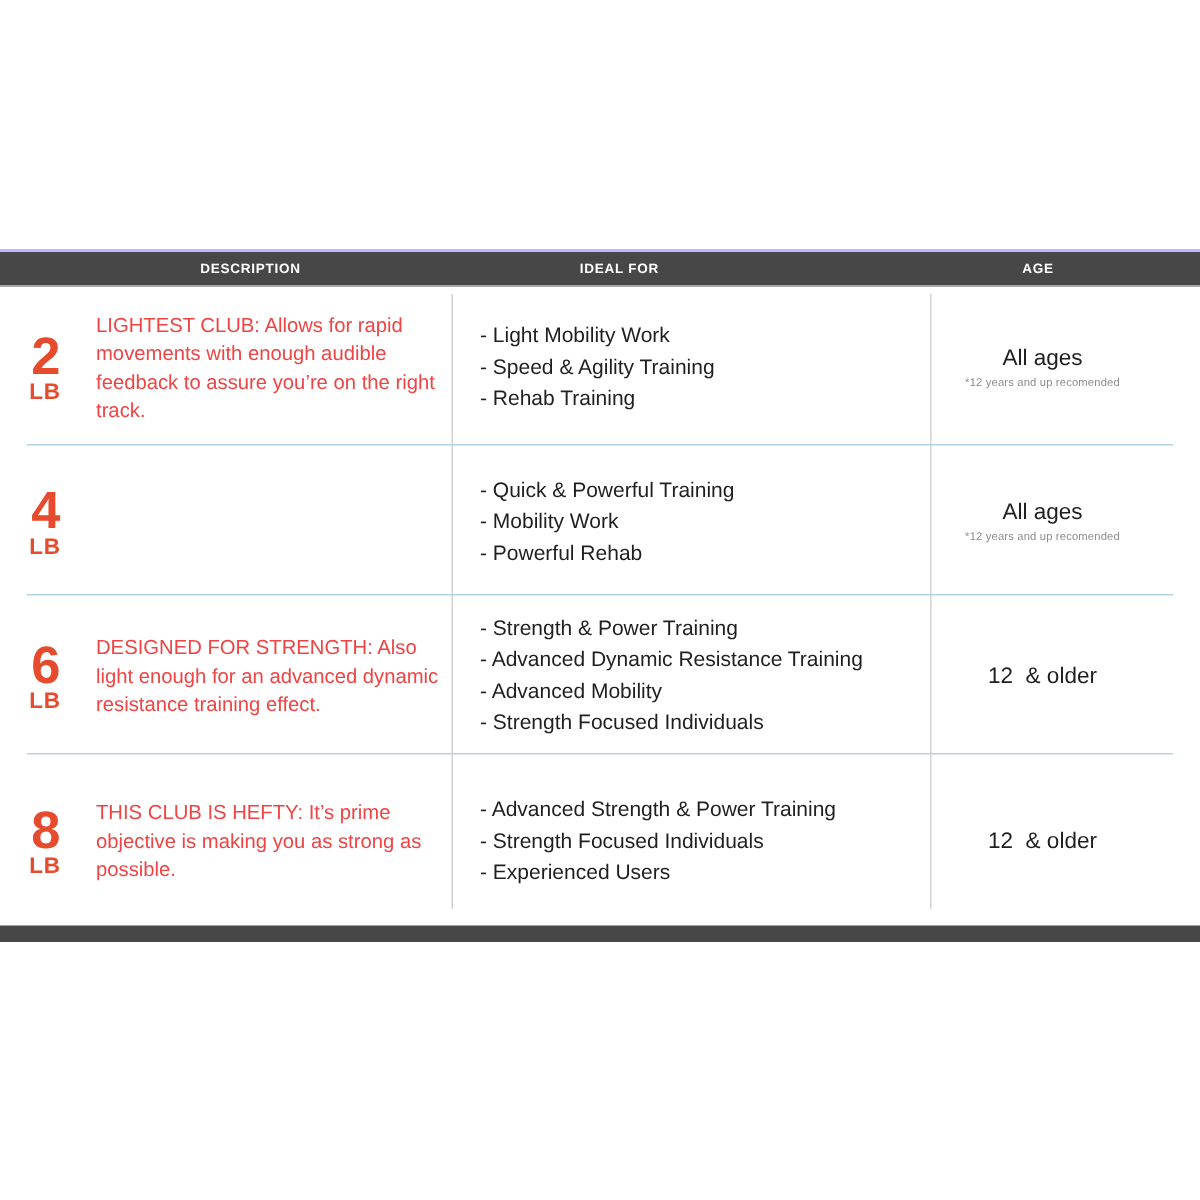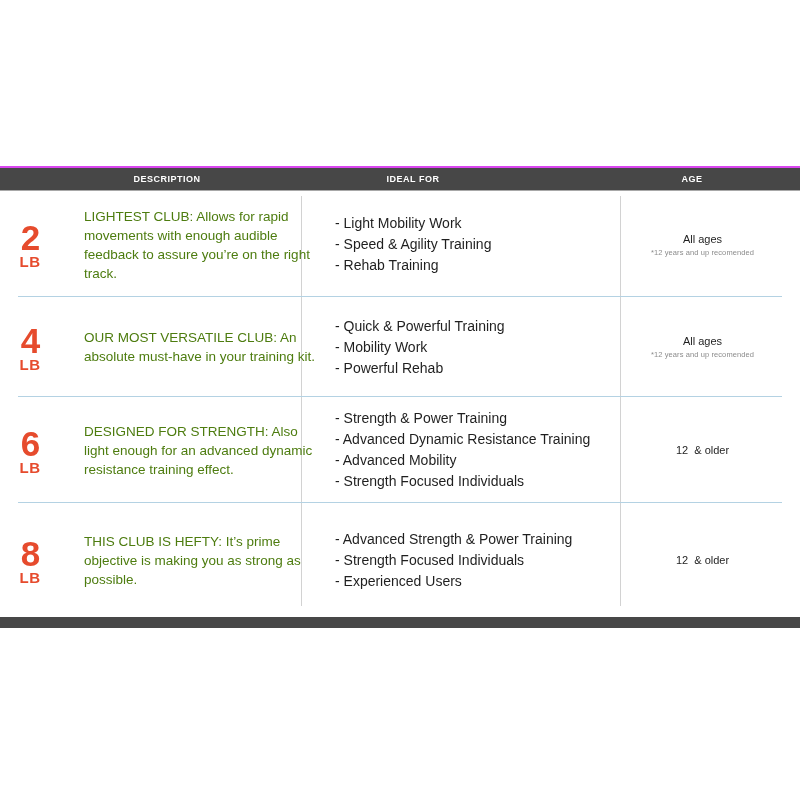--- a/index.html
+++ b/index.html
@@ -3,21 +3,21 @@
 <meta charset="utf-8">
 <style>
   html,body{margin:0;padding:0;background:#fff;}
   #canvas{
     position:relative;width:800px;height:800px;background:#ffffff;overflow:hidden;
     font-family:"Liberation Sans", sans-serif;color:#222;
   }
   
   .header-bar{
     position:absolute;left:0;top:166px;width:800px;height:22px;
-    background:#474747;border-top:2px solid #d946ef;border-bottom:1px solid #a8a8a8;
+    background:#474747;border-top:2px solid #c4b5fd;border-bottom:1px solid #a8a8a8;
   }
   .header-label{
     position:absolute;top:50%;transform:translate(-50%,-50%);
     color:#ffffff;font-size:9px;font-weight:bold;letter-spacing:0.5px;white-space:nowrap;
   }
   .hl-description{left:167px;}
   .hl-idealfor{left:413px;}
   .hl-age{left:692px;}
   
   .vdivider{position:absolute;top:196px;width:1px;height:410px;background:#d2d2d2;}
@@ -32,23 +32,23 @@
   .row:nth-child(4){height:114px;}
   .row:not(:last-child)::after{
     content:"";position:absolute;left:18px;right:18px;bottom:0;height:1px;background:#b4d2e3;
   }
   .cell-desc{flex:0 0 301px;display:flex;align-items:center;}
   .cell-ideal{flex:0 0 319px;box-sizing:border-box;padding-left:19px;}
   .cell-age{flex:1 1 auto;box-sizing:border-box;padding-right:30px;text-align:center;}
   .weight-block{flex:0 0 44px;margin-left:8px;text-align:center;color:#e64b2d;font-weight:bold;line-height:1;}
   .weight-value{font-size:35px;letter-spacing:-1px;display:block;}
   .weight-unit{font-size:15px;letter-spacing:0.5px;display:block;margin-top:-1px;}
-  .desc-text{margin-left:32px;width:232px;font-size:13.5px;line-height:19px;color:#4d7c0f;}
+  .desc-text{margin-left:12px;width:232px;font-size:13.5px;line-height:19px;color:#ef4444;}
   .ideal-item{font-size:14px;line-height:21px;color:#1f1f1f;white-space:nowrap;}
-  .age-label{font-size:11px;color:#1f1f1f;white-space:pre-wrap;}
+  .age-label{font-size:15px;color:#1f1f1f;white-space:pre-wrap;}
   .age-note{font-size:7.5px;color:#8c8c8c;margin-top:3px;letter-spacing:0.1px;}
   
   .bottom-bar{position:absolute;left:0;top:617px;width:800px;height:11px;background:#474747;}
 </style>
 </head>
 <body>
 
 <div id="canvas">
 
   <div class="header-bar">
@@ -79,21 +79,20 @@
       <div class="age-note">*12 years and up recomended</div>
     </div>
   </div>
 
   <div class="row">
     <div class="cell-desc">
       <div class="weight-block">
         <span class="weight-value">4</span>
         <span class="weight-unit">LB</span>
       </div>
-      <div class="desc-text">OUR MOST VERSATILE CLUB: An absolute must-have in your training kit.</div>
     </div>
     <div class="cell-ideal">
           <div class="ideal-item">- Quick &amp; Powerful Training</div>
           <div class="ideal-item">- Mobility Work</div>
           <div class="ideal-item">- Powerful Rehab</div>
         </div>
     <div class="cell-age">
       <div class="age-label">All ages</div>
       <div class="age-note">*12 years and up recomended</div>
     </div>

